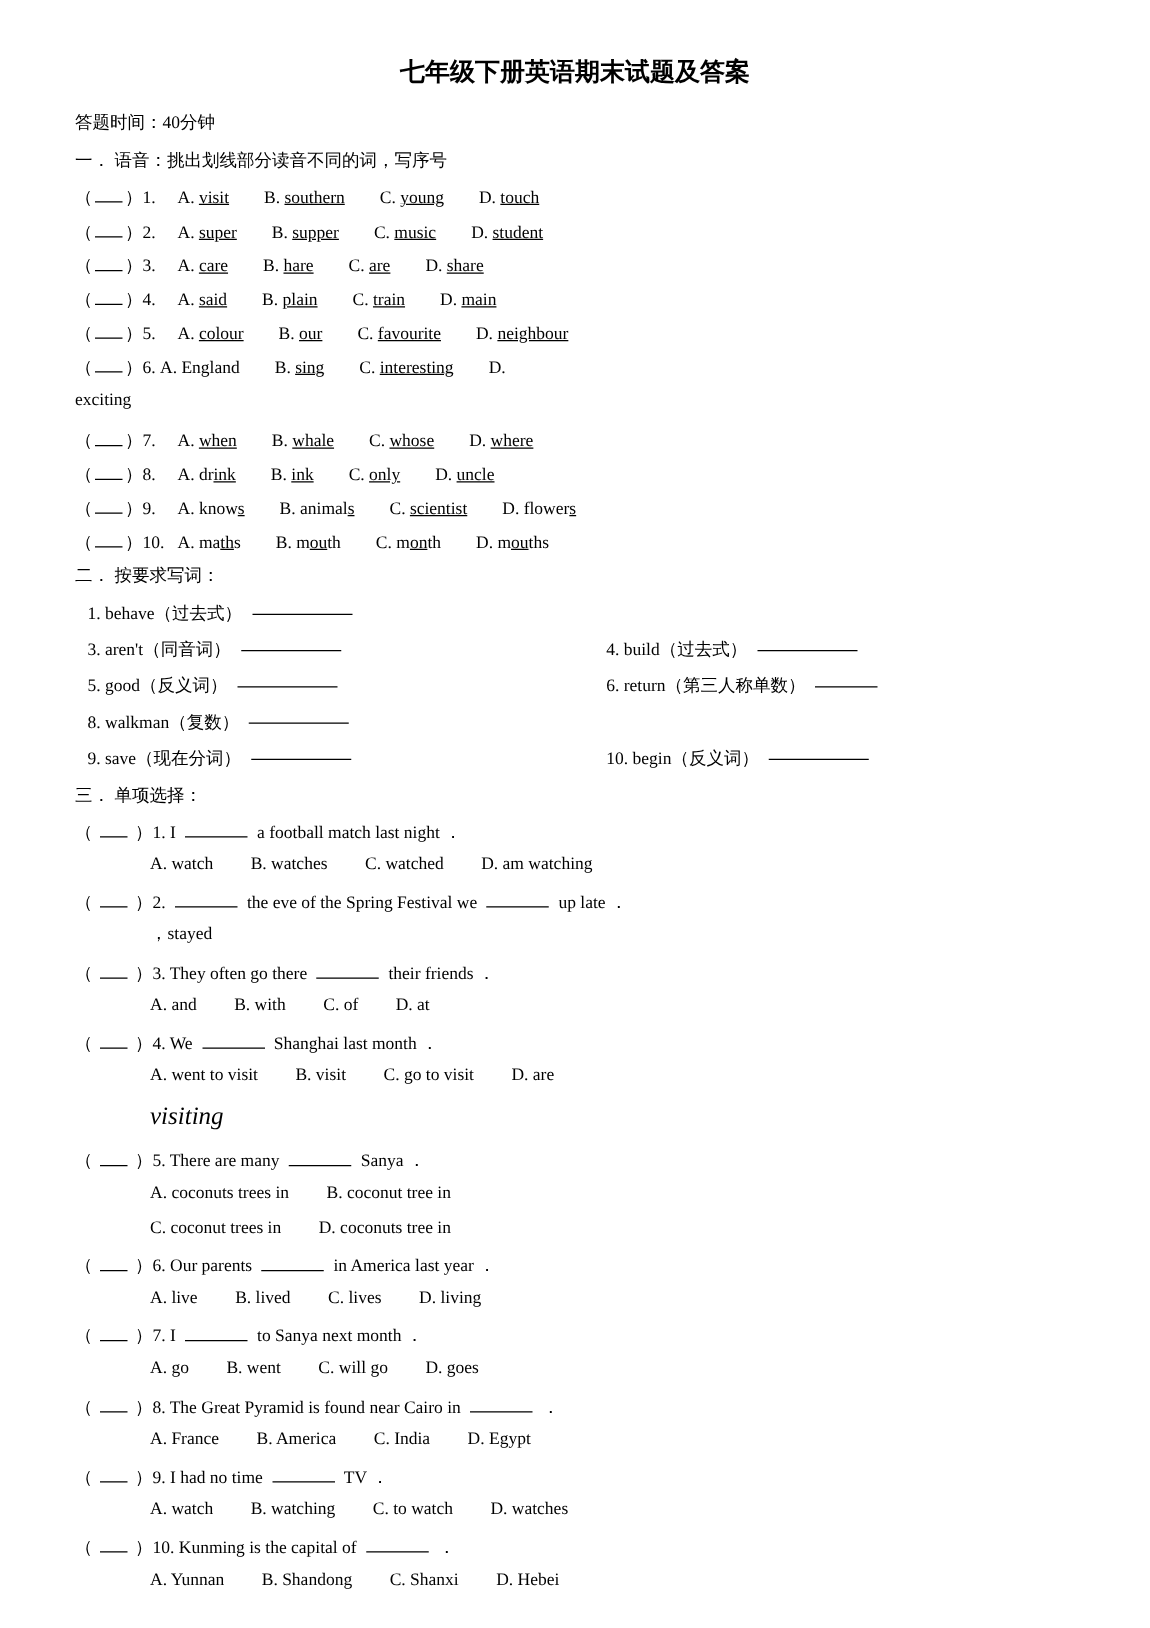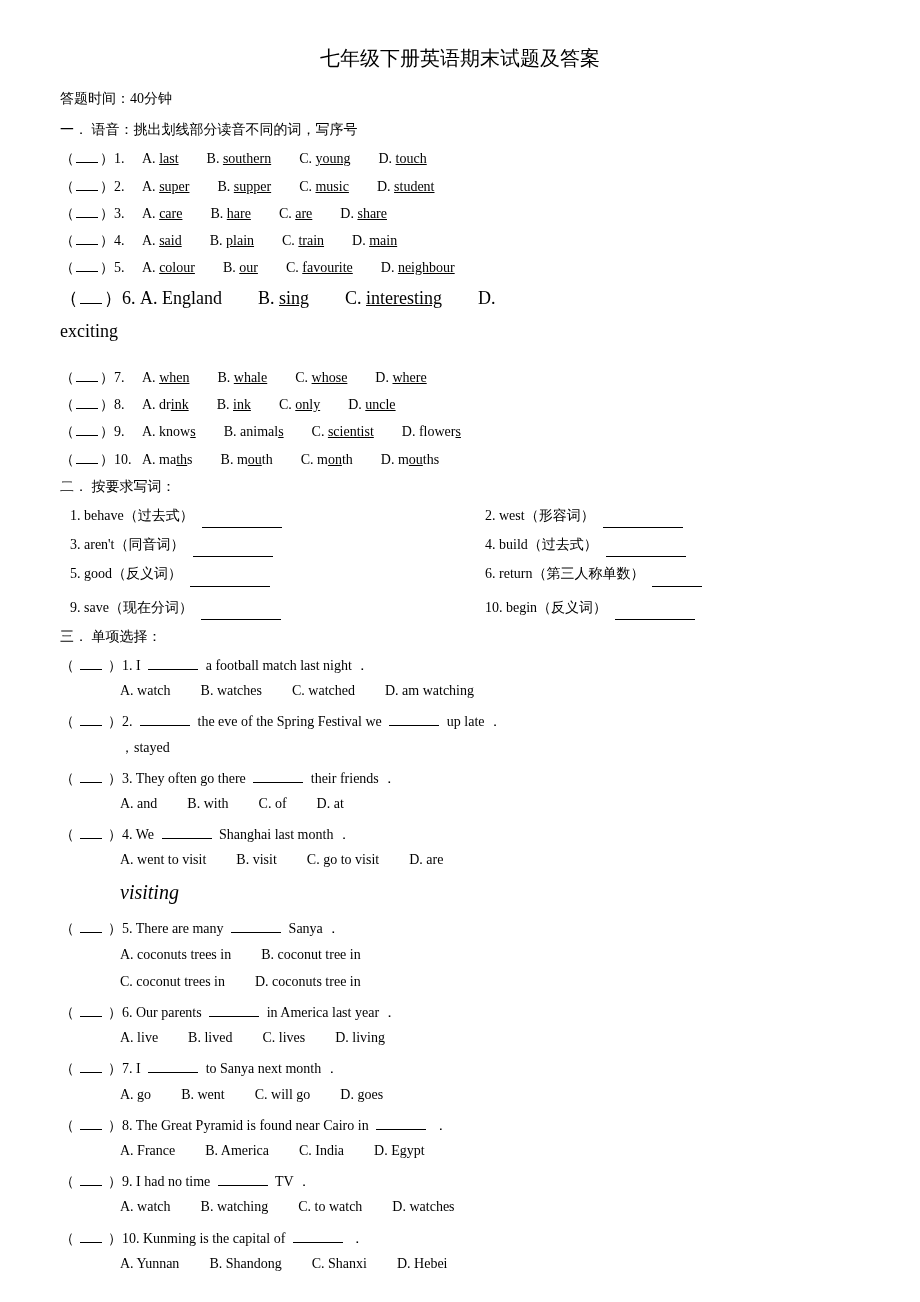--- a/index.html
+++ b/index.html
@@ -13,21 +13,21 @@
       font-size: 14px;
       color: #000;
       width: 920px;
       min-height: 1302px;
       padding: 40px 60px;
       line-height: 1.8;
     }
     .page-title {
       text-align: center;
       font-size: 20px;
-      font-weight: normal;
+      font-weight: bold;
       margin-bottom: 10px;
     }
     .meta-line {
       font-size: 14px;
       margin-bottom: 6px;
     }
     .section-header {
       font-size: 14px;
       margin: 0 0 4px 0;
     }
@@ -72,55 +72,55 @@
     }
     .fill-row {
       display: flex;
       margin-bottom: 4px;
       font-size: 14px;
       gap: 40px;
       padding-left: 10px;
     }
     .fill-item {
       display: flex;
-      align-items: flex-end;
+      align-items: center;
       gap: 4px;
       flex: 1;
     }
     .question-block {
       margin-bottom: 6px;
     }
     .question-line {
       display: flex;
       align-items: baseline;
       font-size: 14px;
       gap: 4px;
     }
     .row-wrap {
-      font-size: 18px;
-      margin-bottom: 18px;
+      font-size: 14px;
+      margin-bottom: 8px;
     }
   </style>
 </head>
 <body>
 
 <div class="page-title">七年级下册英语期末试题及答案</div>
 
 <div class="meta-line">答题时间：40分钟</div>
 
 <div class="section-header">一．  语音：挑出划线部分读音不同的词，写序号</div>
 
 <div id="section1-items">
 
   <div class="exam-row">
     <span>（</span>
       <span class="paren-space"></span>
       <span>）</span>
     <span class="num-label">1.</span>
-    <span>A. <u>last</u>&nbsp;&nbsp;&nbsp;&nbsp;&nbsp;&nbsp;&nbsp;&nbsp;</span>
+    <span>A. <u>visit</u>&nbsp;&nbsp;&nbsp;&nbsp;&nbsp;&nbsp;&nbsp;&nbsp;</span>
     <span>B. <u>southern</u>&nbsp;&nbsp;&nbsp;&nbsp;&nbsp;&nbsp;&nbsp;&nbsp;</span>
     <span>C. <u>young</u>&nbsp;&nbsp;&nbsp;&nbsp;&nbsp;&nbsp;&nbsp;&nbsp;</span>
     <span>D. <u>touch</u></span>
   </div>
   <div class="exam-row">
     <span>（</span>
       <span class="paren-space"></span>
       <span>）</span>
     <span class="num-label">2.</span>
     <span>A. <u>super</u>&nbsp;&nbsp;&nbsp;&nbsp;&nbsp;&nbsp;&nbsp;&nbsp;</span>
@@ -205,24 +205,20 @@
 </div>
 
 <div class="section-header">二．  按要求写词：</div>
 
 <div>
   <div class="fill-row">
     <div class="fill-item">
       <span>1. behave（过去式）</span>
         <span class="blank-line"></span>
     </div>
-    <div class="fill-item">
-      <span>2. west（形容词）</span>
-        <span class="blank-line"></span>
-    </div>
   </div>
   <div class="fill-row">
     <div class="fill-item">
       <span>3. aren't（同音词）</span>
         <span class="blank-line"></span>
     </div>
     <div class="fill-item">
       <span>4. build（过去式）</span>
         <span class="blank-line"></span>
     </div>
@@ -231,20 +227,24 @@
     <div class="fill-item">
       <span>5. good（反义词）</span>
         <span class="blank-line"></span>
     </div>
     <div class="fill-item">
       <span>6. return（第三人称单数）</span>
         <span class="blank-short"></span>
     </div>
   </div>
   <div class="fill-row">
+    <div class="fill-item">
+      <span>8. walkman（复数）</span>
+        <span class="blank-line"></span>
+    </div>
   </div>
   <div class="fill-row">
     <div class="fill-item">
       <span>9. save（现在分词）</span>
         <span class="blank-line"></span>
     </div>
     <div class="fill-item">
       <span>10. begin（反义词）</span>
         <span class="blank-line"></span>
     </div>

